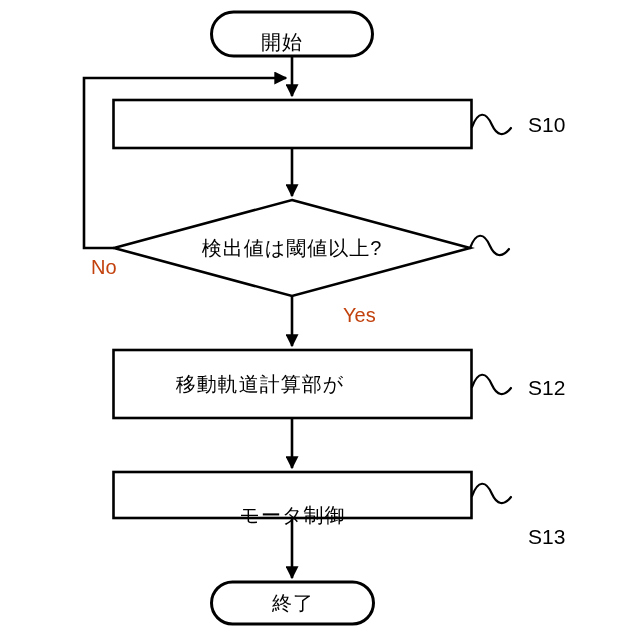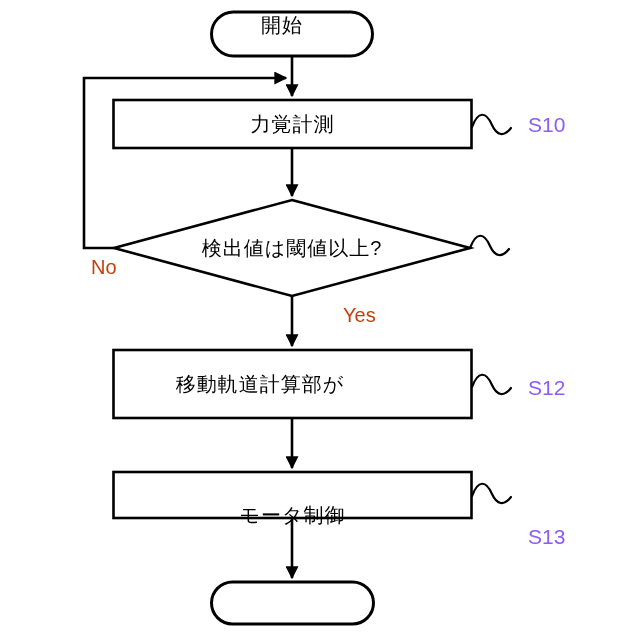--- a/index.html
+++ b/index.html
@@ -48,21 +48,21 @@
     color: #000000;
     letter-spacing: 1px;
   }
   .label.multiline {
     flex-direction: row;
     line-height: 29px;
   }
   .tag {
     position: absolute;
     font-size: 21px;
-    color: #8b5cf6;
+    color: #000000;
     width: 70px;
     height: 28px;
     display: flex;
     align-items: center;
   }
   .branch {
     position: absolute;
     font-size: 20px;
     color: #c2410c;
   }
@@ -92,35 +92,35 @@
     <rect class="shape" x="113.5" y="350" width="358" height="68" stroke-width="2.6"></rect>
     <rect class="shape" x="113.5" y="472" width="358" height="46" stroke-width="2.6"></rect>
     <rect class="shape" x="211.5" y="582" width="162" height="42" rx="21" stroke-width="3"></rect>
 
     <path class="squiggle" d="M472,127 c6,-16 14,-16 20,-2 c5,11 12,12 19,3"></path>
     <path class="squiggle" d="M470,248 c6,-16 14,-16 20,-2 c5,11 12,12 19,3"></path>
     <path class="squiggle" d="M472,387 c6,-16 14,-16 20,-2 c5,11 12,12 19,3"></path>
     <path class="squiggle" d="M472,496 c6,-16 14,-16 20,-2 c5,11 12,12 19,3"></path>
   </svg>
 
-  <div class="label" style="left:212px; top:3px; width:140px; height:44px;">開始</div>
+  <div class="label" style="left:212px; top:20px; width:140px; height:44px;">開始</div>
 
-  <div class="label" style="left:113px; top:100px; width:359px; height:48px;">力覚計測</div>
 
   <div class="label multiline" style="left:152px; top:216px; width:280px; height:64px;">
     <div>検出値は</div>
     <div>閾値以上?</div>
   </div>
 
   <div class="label multiline" style="left:113px; top:352px; width:294px; height:64px;">
     <div>移動軌道計算部が</div>
   </div>
 
   <div class="label" style="left:113px; top:472px; width:359px; height:46px;margin-top:20px;">モータ制御</div>
 
+  <div class="label" style="left:212px; top:582px; width:162px; height:42px;">終了</div>
 
   <div class="branch" style="left:91px; top:256px;">No</div>
   <div class="branch" style="left:343px; top:304px;">Yes</div>
 
   <div class="tag" style="left:528px; top:111px;">S10</div>
   <div class="tag" style="left:528px; top:374px;">S12</div>
   <div class="tag" style="left:528px; top:483px;margin-top:40px;">S13</div>
 
 </div>
 

